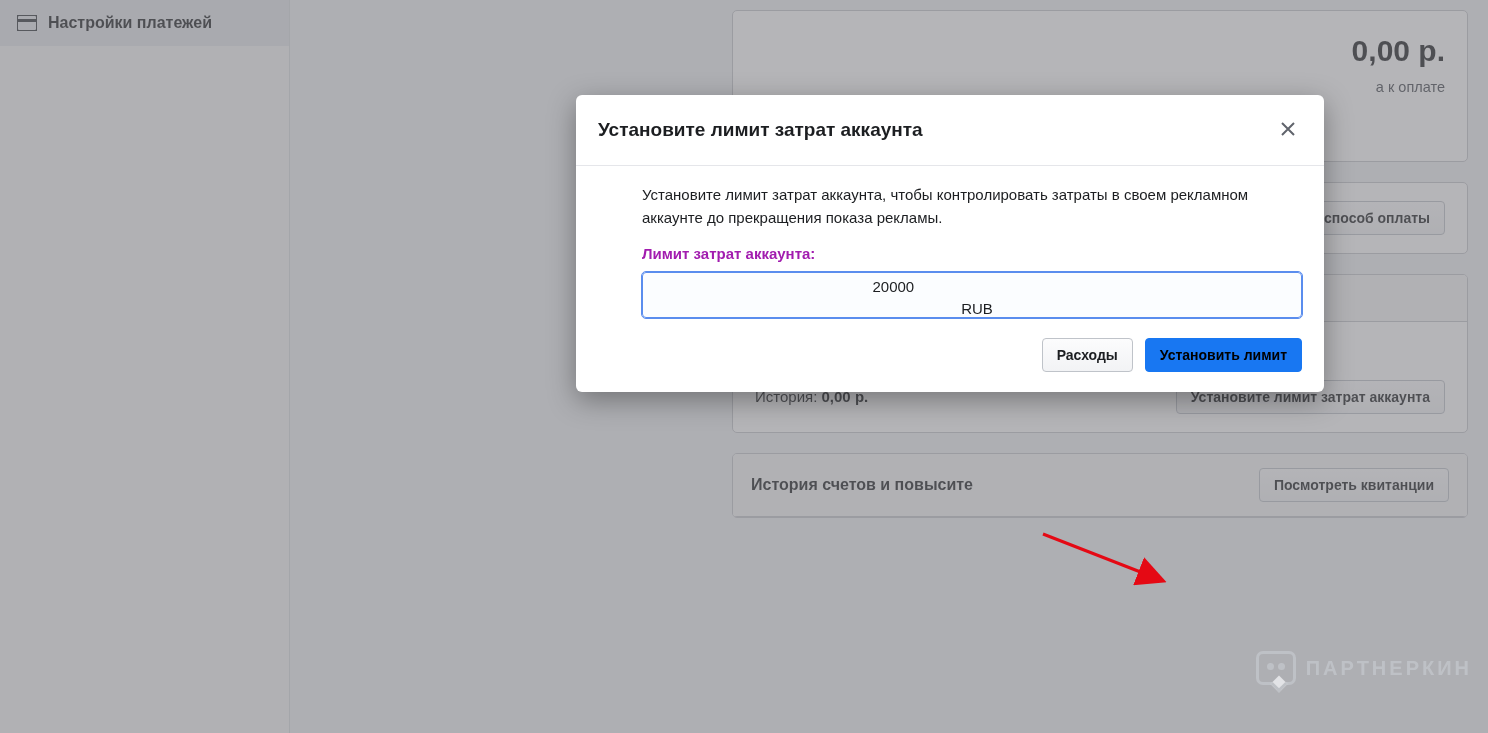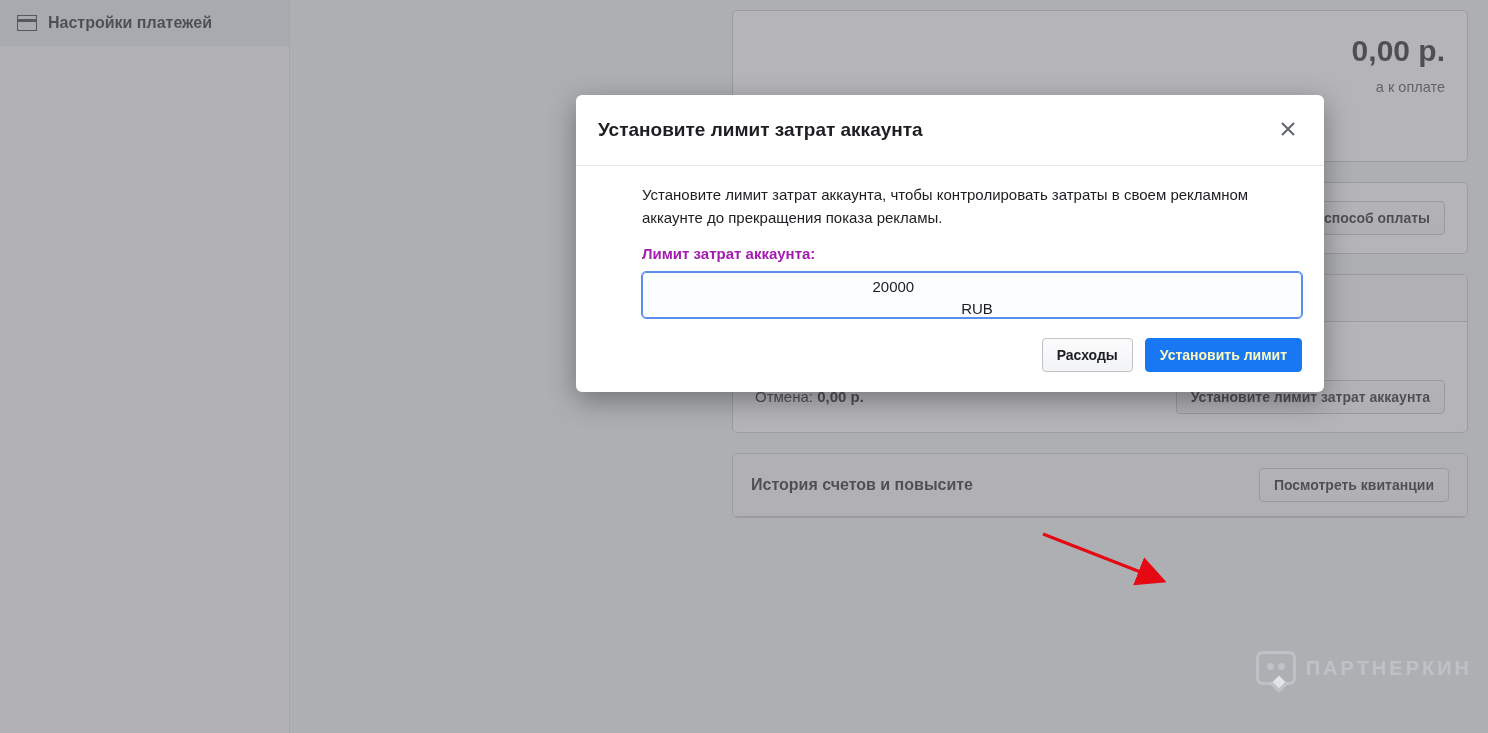--- a/index.html
+++ b/index.html
@@ -39,21 +39,21 @@
   .modal-header { display:flex; align-items:center; justify-content:space-between; padding:18px 22px; border-bottom:1px solid #e5e6ea; }
   .modal-title { font-size:19px; font-weight:700; color:#1c1e21; }
   .close-x { font-size:22px; color:#60646c; cursor:pointer; padding:4px 6px; border-radius:4px; }
   .modal-body { padding:18px 22px 2px;margin-left:44px; }
   .modal-body .help { font-size:15px; color:#1c1e21; line-height:1.5; }
   .field-label { font-weight:700; font-size:15px; margin:16px 0 10px; color:#a21caf; }
   .input-wrap { position:relative; display:flex; align-items:center; border:1px solid #5a8dee; outline:1px solid #5a8dee; border-radius:4px; background:#fbfdff; height:46px; padding:0 14px;flex-direction:column; }
   .input-wrap input { flex:1; border:none; outline:none; background:transparent; font-size:15px; color:#1c1e21; }
   .input-wrap .cur { font-size:15px; color:#1c1e21; margin-left:10px; }
   .modal-footer { display:flex; justify-content:flex-end; gap:12px; padding:18px 22px 20px; }
-  .btn-primary { background:#1877f2; border-color:#1877f2; color:#fef9c3; background-image:none;text-align:right; }
+  .btn-primary { background:#1877f2; border-color:#1877f2; color:#000000; background-image:none;text-align:right; }
 
   
   .arrow-svg { position:absolute; left:1039px; top:530px; width:134px; height:60px; pointer-events:none; }
 
   
   .watermark { position:absolute; right:16px; bottom:48px; display:flex; align-items:center; color:#c3c6cb; font-weight:700; letter-spacing:3px; font-size:20px; opacity:0.8; pointer-events:none; }
   .watermark .wmicon { width:40px; height:34px; border:3px solid #c3c6cb; border-radius:7px; margin-right:10px; position:relative; }
   .watermark .wmicon::before, .watermark .wmicon::after { content:""; position:absolute; width:7px; height:7px; background:#c3c6cb; border-radius:50%; top:9px; }
   .watermark .wmicon::before { left:8px; }
   .watermark .wmicon::after  { right:8px; }
@@ -93,21 +93,21 @@
     </div>
 
     <div class="card">
       <div class="card-header">
         <span>Установите лимит затрат аккаунта</span>
       </div>
       <div class="card-body">
         <a class="desc-link">Подробнее</a>
         <div class="spend-row">
           <div>
-            <span class="label">Отмена:</span>
+            <span class="label">История:</span>
             <span class="val">0,00 р.</span>
           </div>
           <button class="btn">
             <span>Установите лимит затрат аккаунта</span>
           </button>
         </div>
       </div>
     </div>
 
     <div class="card" style="margin-bottom:0;">

